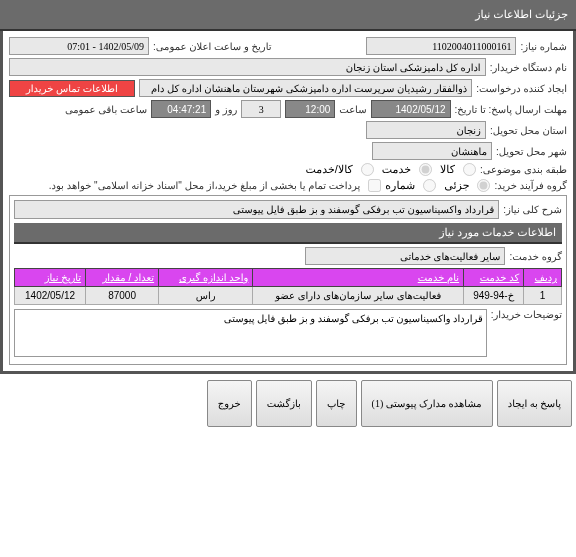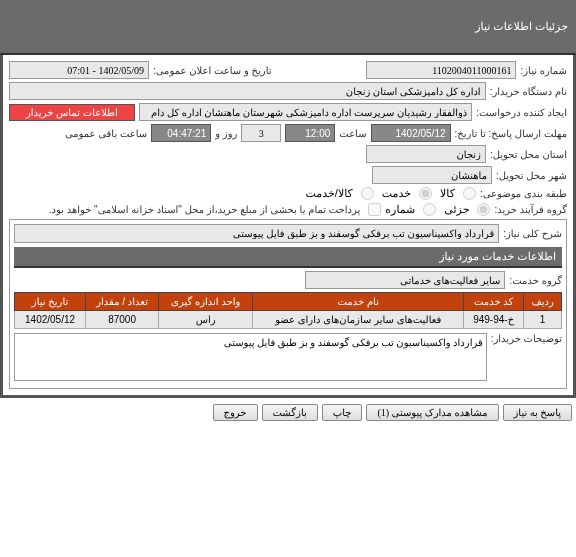--- a/index.html
+++ b/index.html
@@ -6,21 +6,21 @@
 body {
   font-family: Tahoma, Arial, sans-serif;
   font-size: 11px;
   background: #fff;
   direction: rtl;
   width: 576px;
 }
 .panel-title {
   background: #6b6b6b;
   color: #fff;
-  padding: 20px 8px;
+  padding: 8px 8px;
   border-bottom: 2px solid #333;
   font-size: 11px;
 }
 .form-body {
   padding: 6px;
   border: 3px solid #555;
   border-top: none;
 }
 .row {
   display: flex;
@@ -75,26 +75,27 @@
   padding: 3px 4px;
   font-size: 10px;
 }
 table.svc {
   width: 100%;
   border-collapse: collapse;
   font-size: 10px;
   margin-top: 2px;
 }
 table.svc th {
-  background: #c2410c;
+  background: #d946ef;
   color: #fff;
   padding: 3px 4px;
   border: 1px solid #444;
   font-weight: normal;
-  text-align: center;
+  text-align: right;
+  text-decoration: underline;
 }
 table.svc td {
   background: #e8e8e8;
   padding: 3px 4px;
   border: 1px solid #aaa;
   text-align: center;
 }
 .textarea {
   width: 100%;
   height: 48px;
@@ -108,21 +109,21 @@
 .footer {
   display: flex;
   gap: 4px;
   justify-content: flex-start;
   padding: 6px 4px;
   background: #fff;
 }
 .btn {
   background: linear-gradient(#f5f5f5,#ddd);
   border: 1px solid #888;
-  padding: 2px 10px;
+  padding: 17px 10px;
   font-size: 10px;
   font-family: Tahoma;
   cursor: pointer;
   border-radius: 2px;
 }
 .flex1 { flex: 1; }
 .inner-box {
   border: 1px solid #999;
   padding: 4px;
   margin-top: 2px;
@@ -248,18 +249,18 @@
 
     <div class="row" style="margin-top:4px;align-items:flex-start">
       <span class="label">توضیحات خریدار:</span>
       <textarea class="textarea" style="">قرارداد واکسیناسیون تب برفکی گوسفند و بز طبق فایل پیوستی</textarea>
     </div>
   </div>
 
 </div>
 
 <div class="footer">
-  <button class="btn">پاسخ به نیاز</button>
+  <button class="btn">پاسخ به ایجاد</button>
   <button class="btn">مشاهده مدارک پیوستی (1)</button>
   <button class="btn">چاپ</button>
   <button class="btn">بازگشت</button>
   <button class="btn">خروج</button>
 </div>
 
 </body></html>

